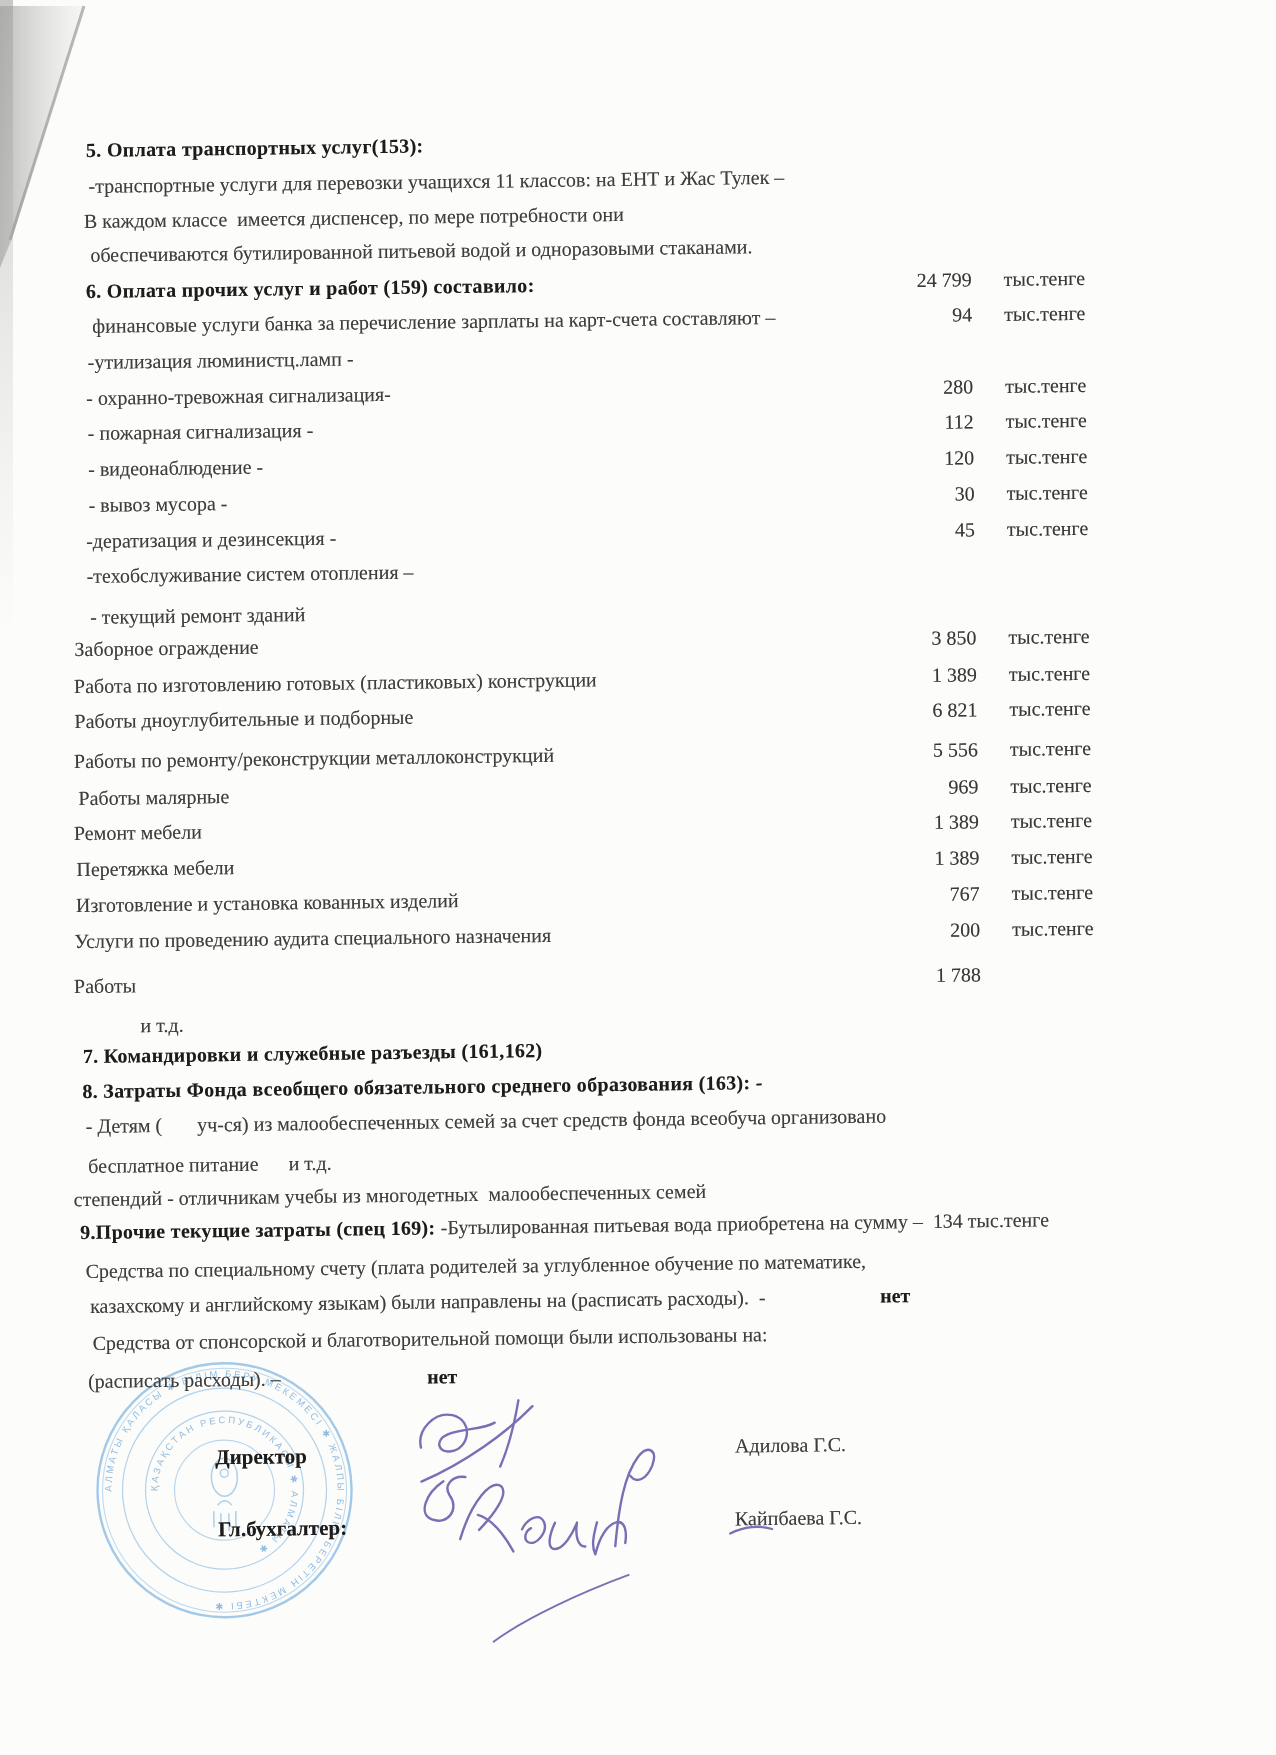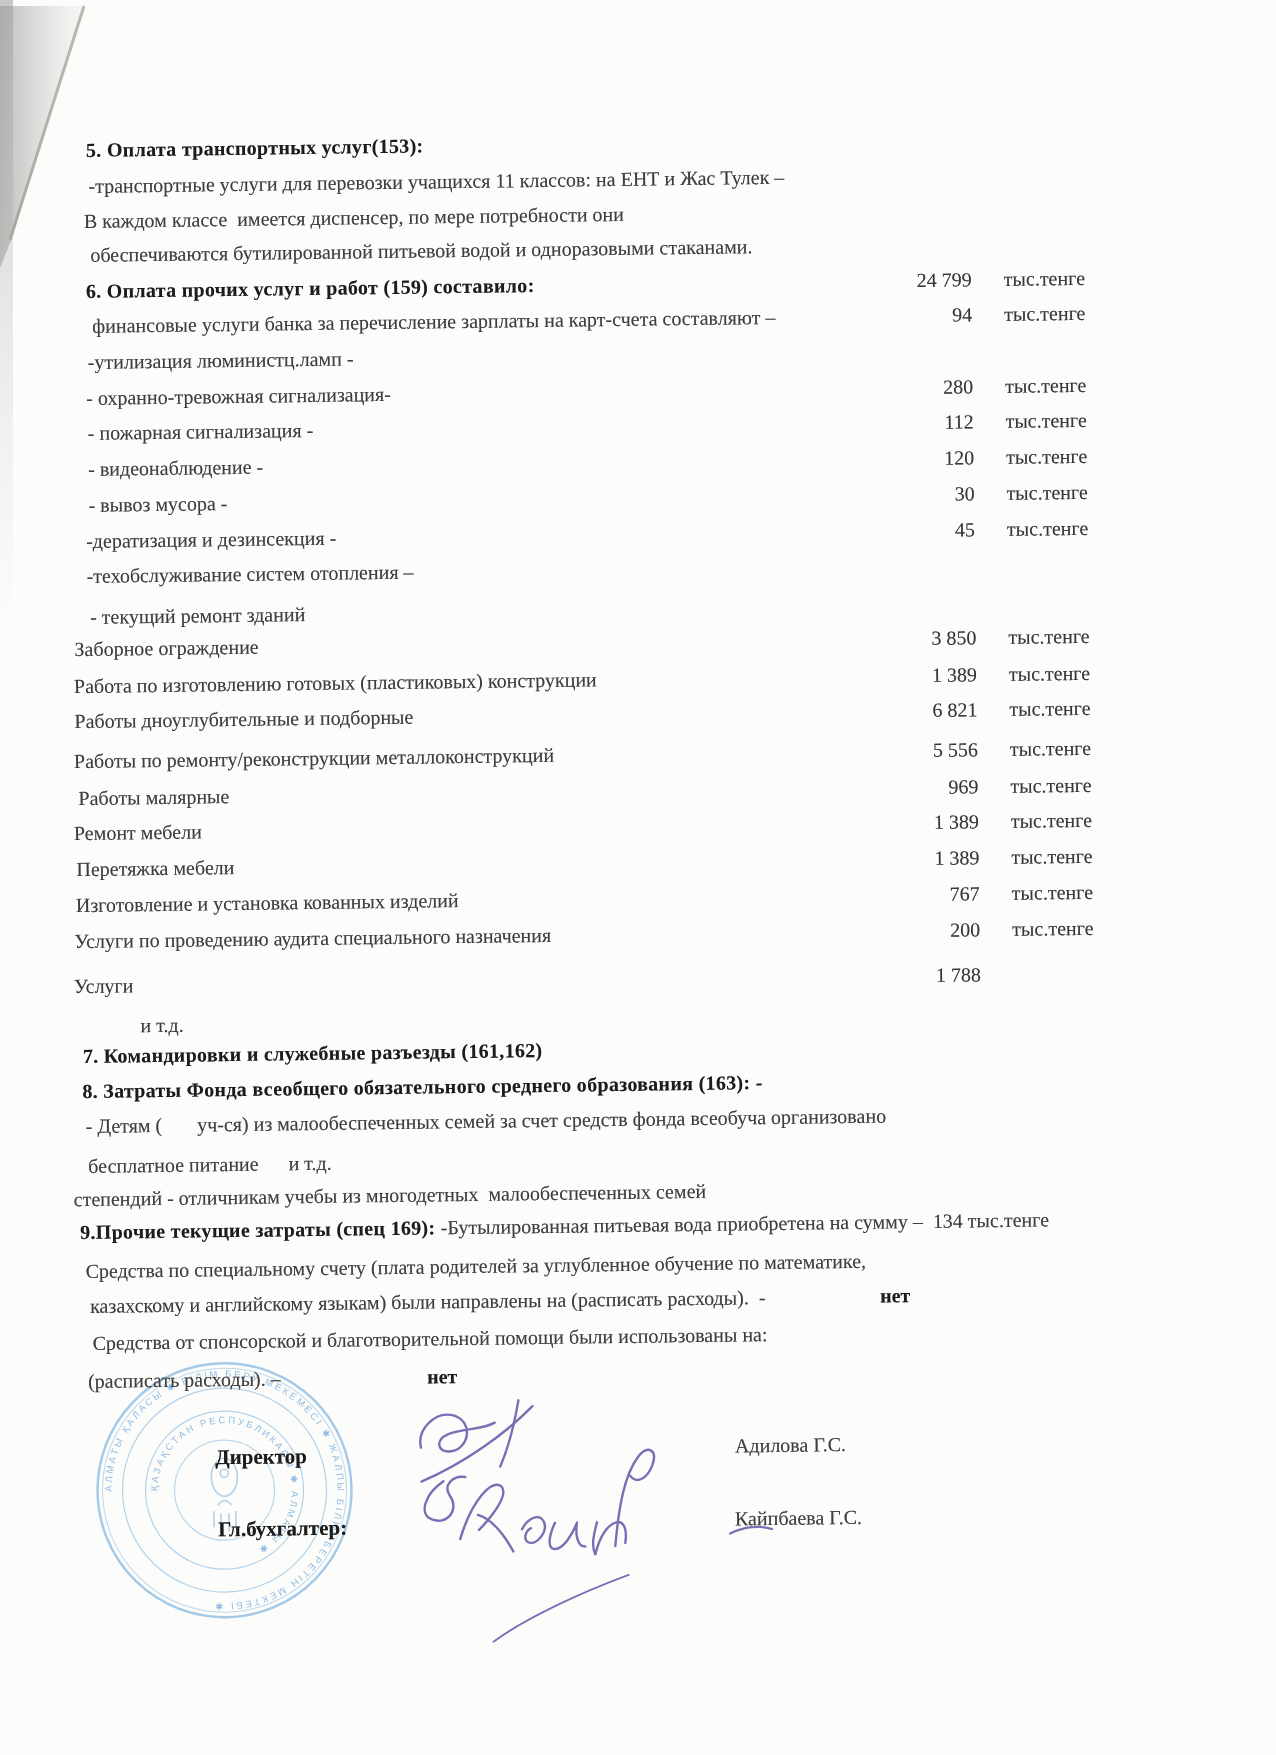--- a/index.html
+++ b/index.html
@@ -92,21 +92,21 @@
     <div class="row" style="top:607px"><span class="t" style="left:82px">- текущий ремонт зданий</span></div>
     <div class="row" style="top:639px"><span class="t" style="left:66px">Заборное ограждение</span><span class="val">3 850</span><span class="unit">тыс.тенге</span></div>
     <div class="row" style="top:676px"><span class="t" style="left:65px">Работа по изготовлению готовых (пластиковых) конструкции</span><span class="val">1 389</span><span class="unit">тыс.тенге</span></div>
     <div class="row" style="top:711px"><span class="t" style="left:65px">Работы дноуглубительные и подборные</span><span class="val">6 821</span><span class="unit">тыс.тенге</span></div>
     <div class="row" style="top:751px"><span class="t" style="left:64px">Работы по ремонту/реконструкции металлоконструкций</span><span class="val">5 556</span><span class="unit">тыс.тенге</span></div>
     <div class="row" style="top:788px"><span class="t" style="left:68px">Работы малярные</span><span class="val">969</span><span class="unit">тыс.тенге</span></div>
     <div class="row" style="top:823px"><span class="t" style="left:63px">Ремонт мебели</span><span class="val">1 389</span><span class="unit">тыс.тенге</span></div>
     <div class="row" style="top:859px"><span class="t" style="left:65px">Перетяжка мебели</span><span class="val">1 389</span><span class="unit">тыс.тенге</span></div>
     <div class="row" style="top:895px"><span class="t" style="left:64px">Изготовление и установка кованных изделий</span><span class="val">767</span><span class="unit">тыс.тенге</span></div>
     <div class="row" style="top:931px"><span class="t" style="left:62px">Услуги по проведению аудита специального назначения</span><span class="val">200</span><span class="unit">тыс.тенге</span></div>
-    <div class="row" style="top:976px"><span class="t" style="left:61px">Услуги</span><span class="val">1 788</span></div>
+    <div class="row" style="top:976px"><span class="t" style="left:61px">Работы</span><span class="val">1 788</span></div>
     <div class="row" style="top:1016px"><span class="t" style="left:127px">и т.д.</span></div>
     <div class="row" style="top:1046px"><span class="t b" style="left:69px">7. Командировки и служебные разъезды (161,162)</span></div>
     <div class="row" style="top:1081px"><span class="t b" style="left:68px">8. Затраты Фонда всеобщего обязательного среднего образования (163): -</span></div>
     <div class="row" style="top:1116px"><span class="t" style="left:71px">- Детям (       уч-ся) из малообеспеченных семей за счет средств фонда всеобуча организовано</span></div>
     <div class="row" style="top:1156px"><span class="t" style="left:73px">бесплатное питание      и т.д.</span></div>
     <div class="row" style="top:1189px"><span class="t" style="left:58px">степендий - отличникам учебы из многодетных  малообеспеченных семей</span></div>
     <div class="row" style="top:1222px"><span class="t" style="left:64px"><span class="b">9.Прочие текущие затраты (спец 169): </span><span class="nb">-Бутылированная питьевая вода приобретена на сумму –  134 тыс.тенге</span></span></div>
     <div class="row" style="top:1261px"><span class="t" style="left:69px">Средства по специальному счету (плата родителей за углубленное обучение по математике,</span></div>
     <div class="row" style="top:1296px"><span class="t" style="left:73px">казахскому и английскому языкам) были направлены на (расписать расходы).  -</span><span class="net" style="left:863px">нет</span></div>
     <div class="row" style="top:1333px"><span class="t" style="left:75px">Средства от спонсорской и благотворительной помощи были использованы на:</span></div>

